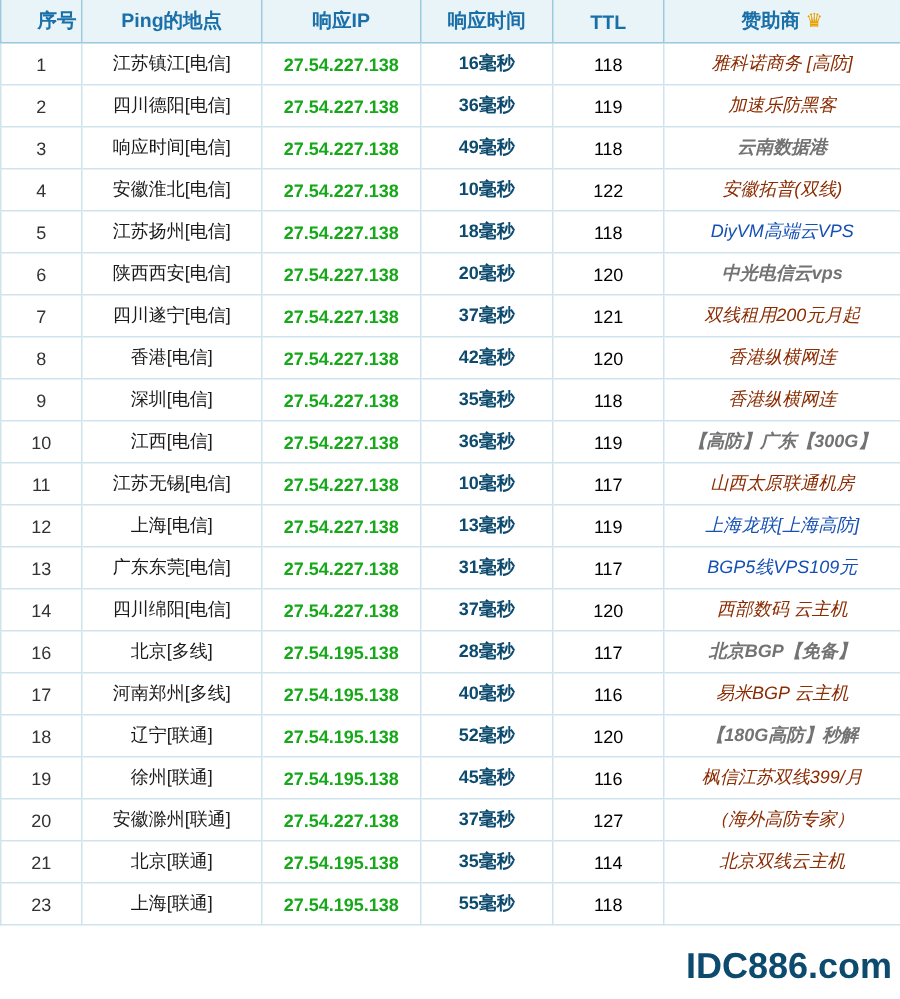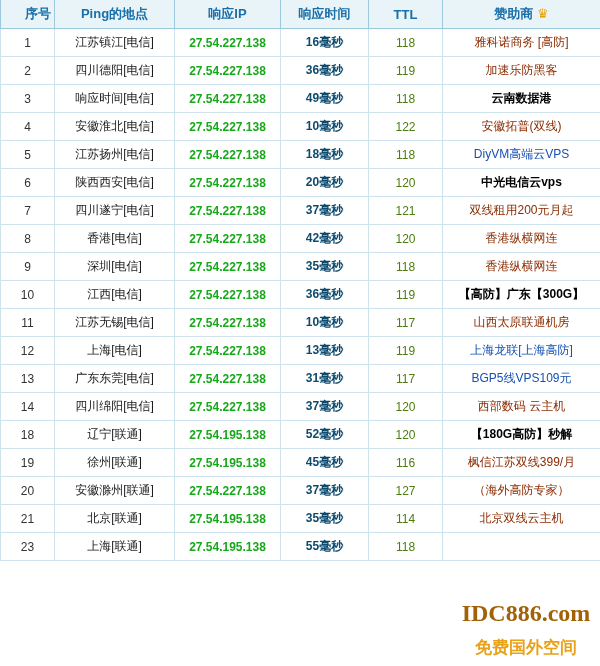--- a/index.html
+++ b/index.html
@@ -37,40 +37,41 @@
     border-right:1px solid #cfe3ee;
     white-space:nowrap;
     overflow:hidden;
     font-size:12px;
   }
   #ping-table tbody td:first-child{border-left:1px solid #cfe3ee;}
   .col-idx{color:#333;}
   .col-loc{color:#1a1a1a;}
   .col-ip{color:#17a81a;font-weight:bold;}
   .col-time{color:#0c4a6e;font-weight:bold;}
-  .col-ttl{color:#4d7c0f;}
+  .col-ttl{color:#000000;}
   .col-ad{color:#d04a00;}
-  .col-ad.green{color:#000000;font-weight:bold;}
+  .col-ad.green{color:#737373;font-weight:bold;}
   .col-ad.blue{color:#1550b3;}
   .col-ad.dark{color:#8a2b00;}
-  .ad-link{cursor:pointer;}
+  .ad-link{cursor:pointer;font-style:italic;}
   .crown{color:#e8a000;}
   
   #watermark{
     position:absolute;left:452px;top:600px;
     width:148px;height:66px;
     pointer-events:none;
     text-align:center;
     line-height:1.1;
   }
   #watermark .wm1{
-    font-family:Liberation Serif, serif;
-    font-size:24px;color:#a16207;font-weight:bold;
+    font-family:Liberation Sans, sans-serif;
+    font-size:24px;color:#0c4a6e;font-weight:bold;
     letter-spacing:0px;
     text-shadow:0 0 1px rgba(255,255,255,.9);
+    margin-top:32px;
   }
   #watermark .wm2{
     font-size:17px;color:#e8a21a;font-weight:bold;margin-top:13px;
     text-shadow:0 0 1px rgba(255,255,255,.9);
   }
 </style>
 </head>
 <body>
 
 <table id="ping-table">
@@ -201,20 +202,36 @@
       </tr>
       <tr>
         <td class="col-idx"><span>14</span></td>
         <td class="col-loc"><span>四川绵阳[电信]</span></td>
         <td class="col-ip"><span>27.54.227.138</span></td>
         <td class="col-time"><span>37毫秒</span></td>
         <td class="col-ttl"><span>120</span></td>
         <td class="col-ad ad-link dark"><span>西部数码 云主机</span></td>
       </tr>
       <tr>
+        <td class="col-idx"><span>16</span></td>
+        <td class="col-loc"><span>北京[多线]</span></td>
+        <td class="col-ip"><span>27.54.195.138</span></td>
+        <td class="col-time"><span>28毫秒</span></td>
+        <td class="col-ttl"><span>117</span></td>
+        <td class="col-ad ad-link green"><span>北京BGP【免备】</span></td>
+      </tr>
+      <tr>
+        <td class="col-idx"><span>17</span></td>
+        <td class="col-loc"><span>河南郑州[多线]</span></td>
+        <td class="col-ip"><span>27.54.195.138</span></td>
+        <td class="col-time"><span>40毫秒</span></td>
+        <td class="col-ttl"><span>116</span></td>
+        <td class="col-ad ad-link dark"><span>易米BGP 云主机</span></td>
+      </tr>
+      <tr>
         <td class="col-idx"><span>18</span></td>
         <td class="col-loc"><span>辽宁[联通]</span></td>
         <td class="col-ip"><span>27.54.195.138</span></td>
         <td class="col-time"><span>52毫秒</span></td>
         <td class="col-ttl"><span>120</span></td>
         <td class="col-ad ad-link green"><span>【180G高防】秒解</span></td>
       </tr>
       <tr>
         <td class="col-idx"><span>19</span></td>
         <td class="col-loc"><span>徐州[联通]</span></td>

